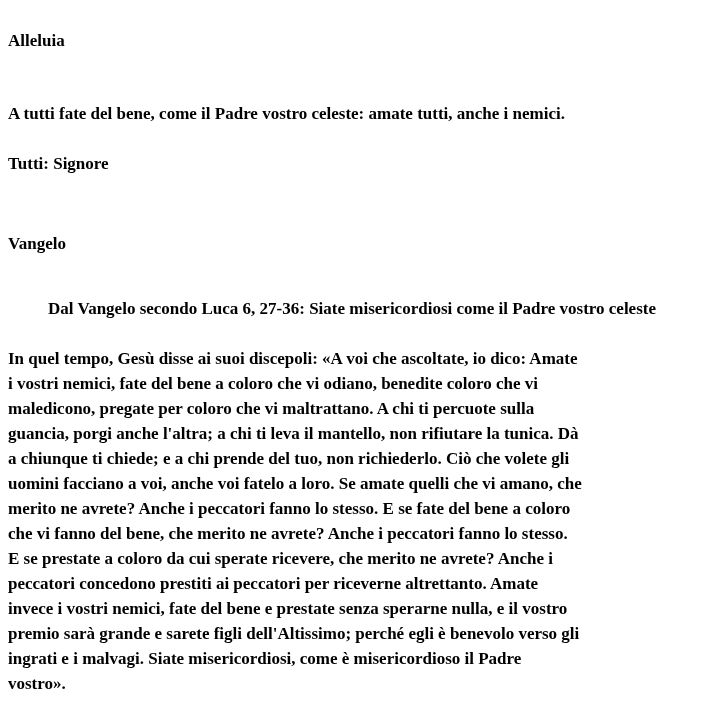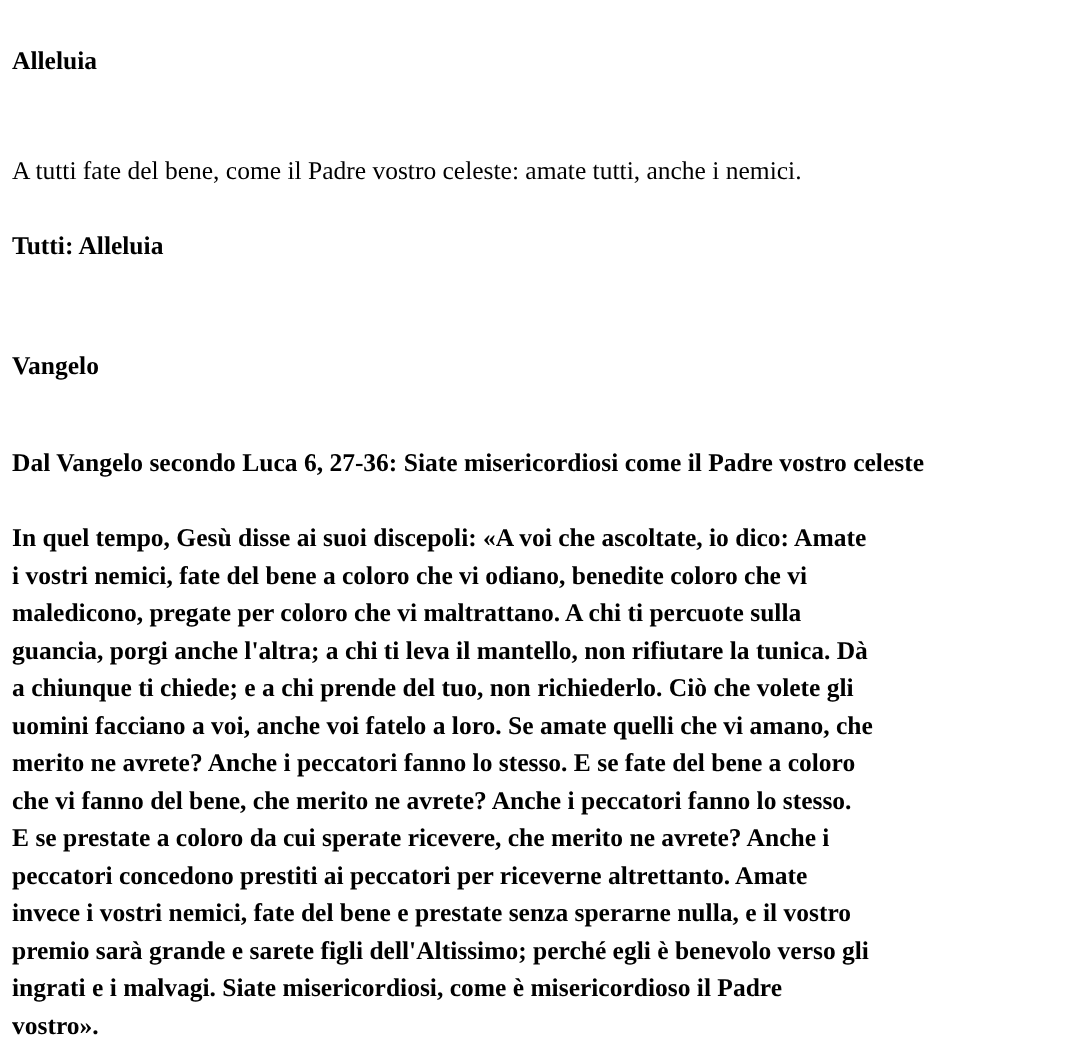--- a/index.html
+++ b/index.html
@@ -19,39 +19,39 @@
   .doc {
     box-sizing: border-box;
     width: 590px;
     padding: 28px 8px 0 8px;
   }
   p {
     margin: 0;
     padding: 0;
   }
   .bold { font-weight: bold; }
-  .nowrap { white-space: nowrap; }
+  .nowrap { white-space: nowrap; margin-left: 40px; }
   .block { display: block; }
   
   .mb-48 { margin-bottom: 48px; }
-  .mb-25 { margin-bottom: 25px; }
+  .mb-25 { margin-bottom: 25px; font-weight: bold; }
   .mb-55 { margin-bottom: 55px; }
   .mb-40 { margin-bottom: 40px; }
   .mb-27 { margin-bottom: 33px; font-weight: bold; }
 </style>
 </head>
 <body style="background: rgb(255, 255, 255); color: rgb(0, 0, 0);">
 
 <main class="doc">
 
   <p class="bold mb-48">Alleluia</p>
 
   <p class="mb-25">A tutti fate del bene, come il Padre vostro celeste: amate tutti, anche i nemici.</p>
 
-  <p class="bold mb-55">Tutti: Alleluia</p>
+  <p class="bold mb-55">Tutti: Signore</p>
 
   <p class="bold mb-40">Vangelo</p>
 
   <p class="bold nowrap mb-25">Dal Vangelo secondo Luca 6, 27-36: Siate misericordiosi come il Padre vostro celeste</p>
 
   <p class="mb-27">
     <span class="block">In quel tempo, Gesù disse ai suoi discepoli: «A voi che ascoltate, io dico: Amate i vostri nemici, fate del bene a coloro che vi odiano, benedite coloro che vi maledicono, pregate per coloro che vi maltrattano. A chi ti percuote sulla guancia, porgi anche l'altra; a chi ti leva il mantello, non rifiutare la tunica. Dà a chiunque ti chiede; e a chi prende del tuo, non richiederlo. Ciò che volete gli uomini facciano a voi, anche voi fatelo a loro. Se amate quelli che vi amano, che merito ne avrete? Anche i peccatori fanno lo stesso. E se fate del bene a coloro che vi fanno del bene, che merito ne avrete? Anche i peccatori fanno lo stesso. E se prestate a coloro da cui sperate ricevere, che merito ne avrete? Anche i peccatori concedono prestiti ai peccatori per riceverne altrettanto. Amate invece i vostri nemici, fate del bene e prestate senza sperarne nulla, e il vostro premio sarà grande e sarete figli dell'Altissimo; perché egli è benevolo verso gli ingrati e i malvagi. Siate misericordiosi, come è misericordioso il Padre vostro».</span>
   </p>
 
 

